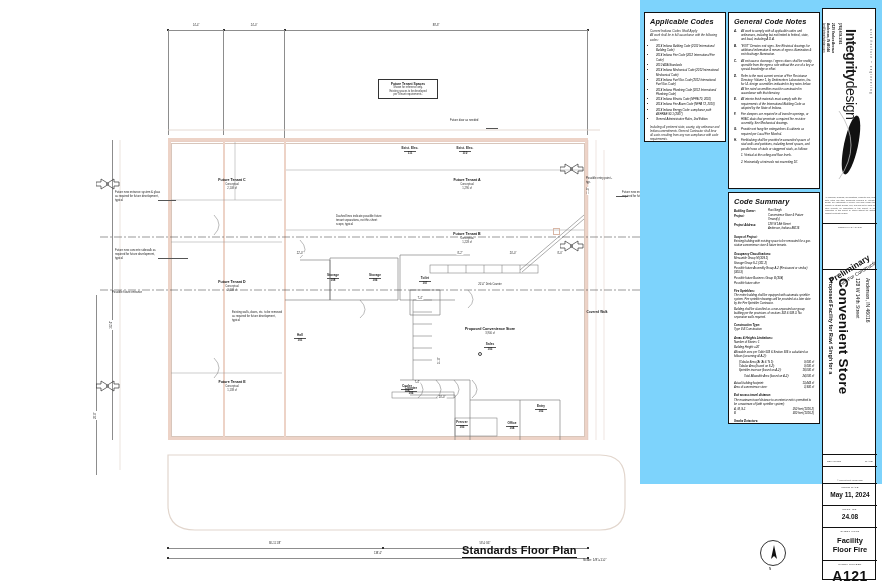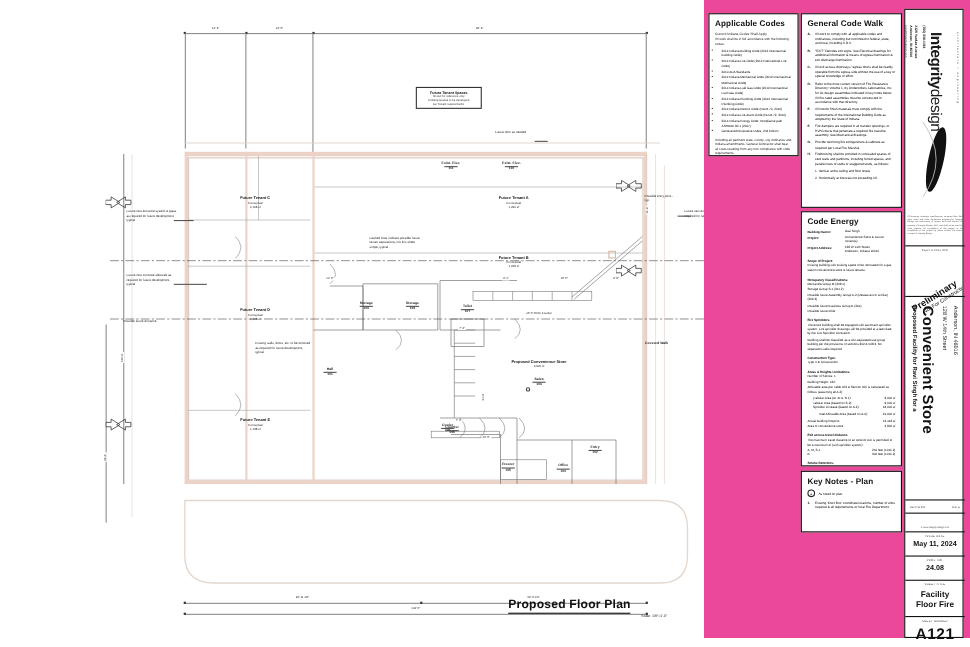--- a/index.html
+++ b/index.html
@@ -155,22 +155,23 @@
     left: 760px; top: 540px;
     width: 26px; height: 26px;
     border: 0.8px solid #333;
     border-radius: 50%;
     background: #fff;
   }
 
   
   #right-panel {
     position: absolute;
-    left: 640px; top: 0; width: 242px; height: 580px;
-    background: #ec4899;
+    left: 640px; top: 0; width: 242px; height: 484px;
+    background: #7dd3fc;
+    font-style: italic;
   }
   .block {
     position: absolute;
     border: 0.8px solid #111;
     background: #fff;
     padding: 4px 5px;
     overflow: hidden;
   }
   .block h3 {
     margin: 0 0 3px 0;
@@ -535,21 +536,21 @@
     <div class="dim-text" style="left:490px;top:283px;">20'-0" Drink Counter</div>
     <div class="dim-text" style="left:460px;top:252px;">8'-2"</div>
     <div class="dim-text" style="left:513px;top:252px;">20'-0"</div>
     <div class="dim-text" style="left:560px;top:252px;">8'-0"</div>
     <div class="dim-text-v" style="left:587px;top:195px;">11'-0"</div>
     <div class="dim-text" style="left:300px;top:252px;">22'-0"</div>
 
     <div class="hl-circle" style="left:478px;top:352px;width:4px;height:4px;"></div>
     <div class="sq-marker" style="left:553px;top:228px;width:7px;height:7px;"></div>
 
-    <div id="plan-title">Proposed Floor Plan</div>
+    <div id="plan-title">Standards Floor Plan</div>
     <div id="plan-scale">Scale: 1/8"=1'-0"</div>
   </div>
 
   <div id="north-circle">
     <svg width="26" height="26" viewBox="0 0 26 26">
       <path d="M13 4 L16 18 L13 15 L10 18 Z" fill="#111" stroke="none"></path>
     </svg>
   </div>
   <div style="position:absolute;left:769px;top:567px;font-size:3px;color:#111;">N</div>
 
@@ -568,21 +569,21 @@
         <li>2014 Indiana Plumbing Code (2012 International Plumbing Code)</li>
         <li>2014 Indiana Electric Code (NFPA 70, 2010)</li>
         <li>2014 Indiana Fire Alarm Code (NFPA 72, 2010)</li>
         <li>2014 Indiana Energy Code: compliance path ASHRAE 90.1 (2007)</li>
         <li>General Administrative Rules, 2nd Edition</li>
       </ul>
       <div class="blk-text" style="margin-top:3px;">Including all pertinent state, county, city ordinance and Indiana amendments. General Contractor shall bear all costs resulting from any non compliance with code requirements.</div>
     </div>
 
     <div class="block" style="left:88px;top:12px;width:92px;height:177px;">
-      <h3>General Code Walk</h3>
+      <h3>General Code Notes</h3>
       <div class="note-row">
           <div class="nr-key">A.</div>
           <div class="nr-val">All work to comply with all applicable codes and ordinances, including but not limited to federal, state, and local, including A.D.A.</div>
         </div>
       <div class="note-row">
           <div class="nr-key">B.</div>
           <div class="nr-val">"EXIT" Denotes exit signs.  See Electrical drawings for additional information &amp; means of egress illumination &amp; exit discharge illumination.</div>
         </div>
       <div class="note-row">
           <div class="nr-key">C.</div>
@@ -610,21 +611,21 @@
         </div>
       <div class="note-row" style="padding-left:7px;">
           <div class="nr-val">1. Vertical at the ceiling and floor levels.</div>
         </div>
       <div class="note-row" style="padding-left:7px;">
           <div class="nr-val">2. Horizontally at intervals not exceeding 10'.</div>
         </div>
     </div>
 
     <div class="block" style="left:88px;top:192px;width:92px;height:232px;">
-      <h3>Code Energy</h3>
+      <h3>Code Summary</h3>
 
       <div class="cs-row">
           <div class="cs-k">Building Owner:</div>
           <div class="cs-v">Ravi Singh</div>
         </div>
       <div class="cs-row">
           <div class="cs-k">Project:</div>
           <div class="cs-v">Convenience Store &amp; Future Tenant(s)</div>
         </div>
       <div class="cs-row">
@@ -687,31 +688,20 @@
         </div>
       <div class="cs-li">
           <span>B</span>
           <span>300 feet   (1016.2)</span>
         </div>
 
       <div class="cs-head">Smoke Detectors:</div>
       <div class="cs-p">Smoke detectors are required for HVAC shutdown for return air systems delivering in excess of 2,000 CFM (606.1, IMC)</div>
     </div>
 
-    <div class="block" style="left:88px;top:428px;width:92px;height:56px;">
-      <h3>Key Notes - Plan</h3>
-      <div style="display:flex;align-items:center;margin-bottom:3px;">
-        <span style="display:inline-block;width:7px;height:7px;border:0.5px solid #222;border-radius:50%;font-size:3px;text-align:center;line-height:6.5px;margin-right:3px;">a</span>
-        <span style="font-size:2.9px;">As noted on plan.</span>
-      </div>
-      <div class="note-row">
-        <div class="nr-key">1.</div>
-        <div class="nr-val">Existing 'Knox Box' coordinate locations, number of units required &amp; all requirements w/ local Fire Department.</div>
-      </div>
-    </div>
   </div>
 
   <div id="titleblock">
 
     <div id="firm-info">
       <div class="vtext" id="logo-word" style="left:36px;top:20px;transform:rotate(90deg);">
         <span>Integrity</span><span class="lw-2">design</span>
       </div>
       <div class="vtext" style="left:49px;top:20px;transform:rotate(90deg);font-size:2.6px;color:#444;letter-spacing:1.4px;">architecture  •  engineering</div>
       <div class="vtext" style="left:12px;top:14px;transform:rotate(90deg);font-size:3.1px;font-weight:bold;color:#111;">2129 Yankee Avenue</div>

